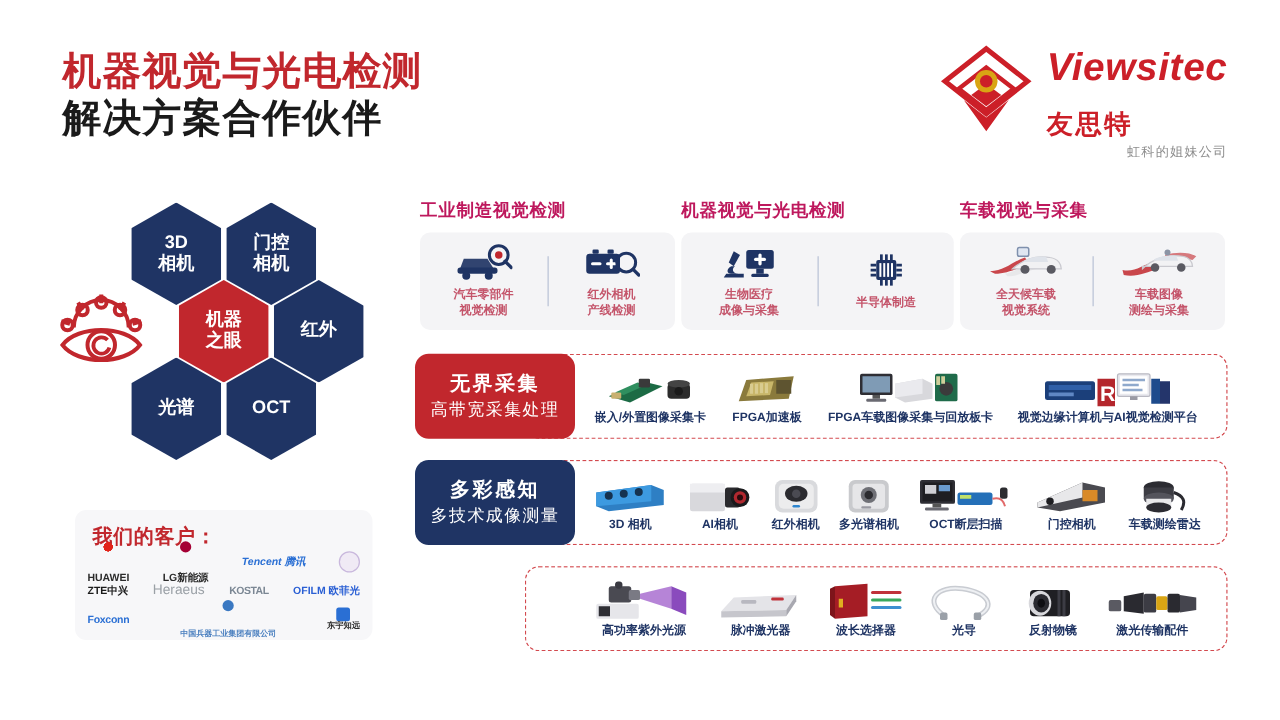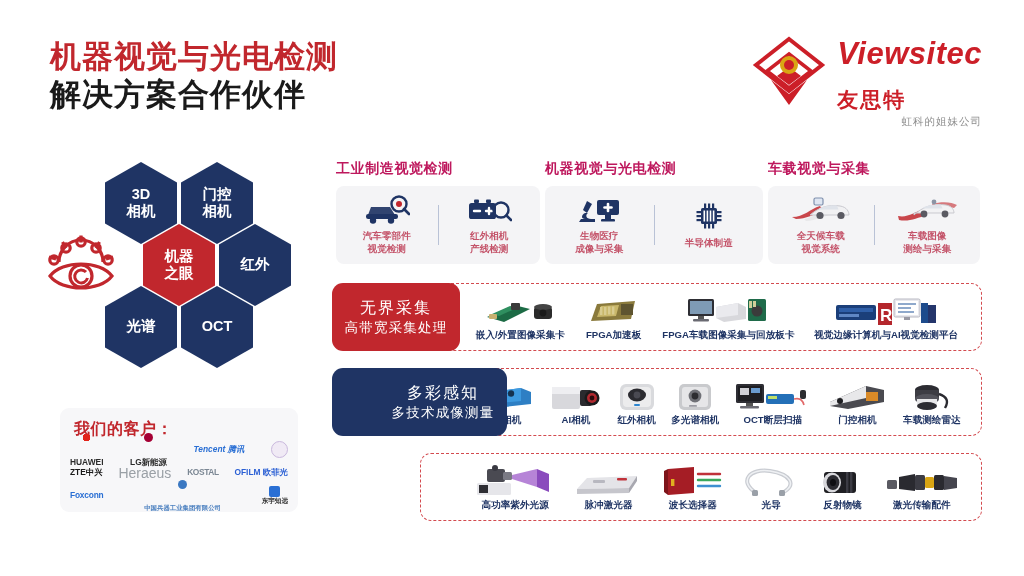--- a/index.html
+++ b/index.html
@@ -105,22 +105,22 @@
   .prow-dash{
     position:absolute;left:88px;right:0;top:0;bottom:0;
     border:1.4px dashed #d34a4f;border-radius:11px;
   }
   .prow-tag{
     position:absolute;left:0;top:0;width:128px;height:68px;border-radius:11px;
     display:flex;flex-direction:column;align-items:center;justify-content:center;
     color:#fff;z-index:3;
   }
   .tag-red{background:#c1272d;}
-  .tag-navy{background:#1f3464;padding-left:47px;}
-  .tag-t1{font-size:16px;font-weight:normal;letter-spacing:2px;line-height:1.25;text-align:right;}
+  .tag-navy{background:#1f3464;}
+  .tag-t1{font-size:16px;font-weight:bold;letter-spacing:2px;line-height:1.25;text-align:right;}
   .tag-t2{font-size:13.5px;letter-spacing:1.2px;line-height:1.3;margin-top:1px;}
   .prow-items{
     position:absolute;left:134px;right:14px;top:0;bottom:0;
     display:flex;align-items:center;justify-content:space-around;z-index:2;
   }
   .pitem{display:flex;flex-direction:column;align-items:center;justify-content:flex-end;gap:3px;}
   .pimg{height:33px;display:flex;align-items:flex-end;justify-content:center;}
   .plabel{font-size:9.6px;color:#1f3464;white-space:nowrap;line-height:1;font-weight:bold;}
 </style>
 </head>
@@ -218,21 +218,21 @@
         <div class="cust-logo" style="color:#2a6fd4;font-style:italic;">
           <span>Tencent 腾讯</span>
         </div>
         <div class="seal"></div>
       </div>
 
       <div class="cust-row">
         <div class="cust-logo" style="color:#1a1a1a;">
           <span>ZTE中兴</span>
         </div>
-        <div class="cust-logo" style="color:#9aa0a6;font-weight:normal;font-size:14px;">
+        <div class="cust-logo" style="color:#9aa0a6;font-weight:normal;font-size:11px;">
           <span>Heraeus</span>
         </div>
         <div class="cust-logo" style="color:#7b8794;letter-spacing:-.4px;">
           <span>KOSTAL</span>
         </div>
         <div class="cust-logo" style="color:#2a5fd4;">
           <span>OFILM 欧菲光</span>
         </div>
       </div>
 

